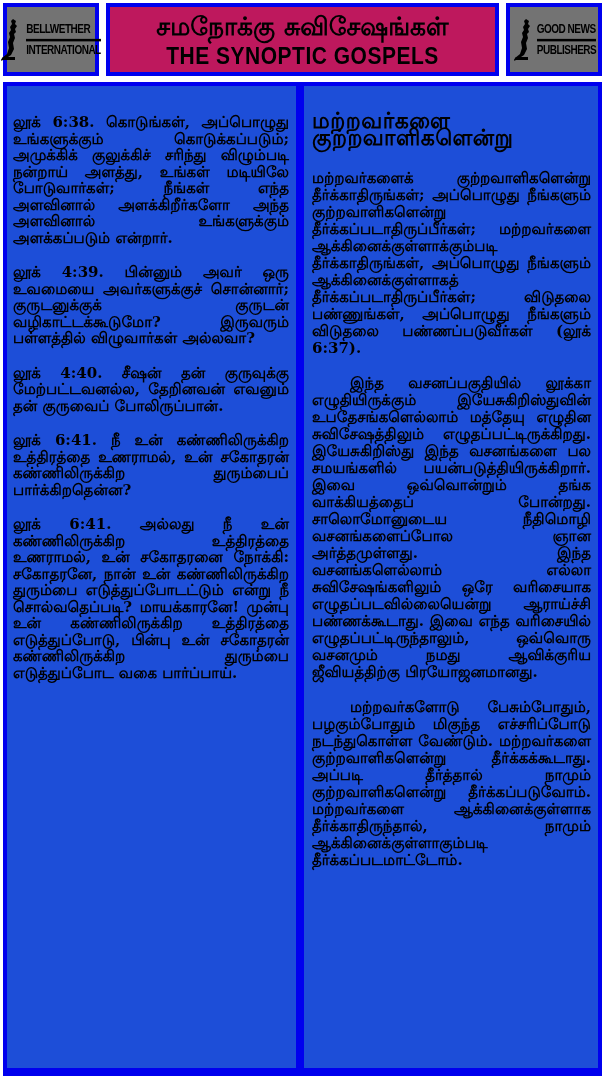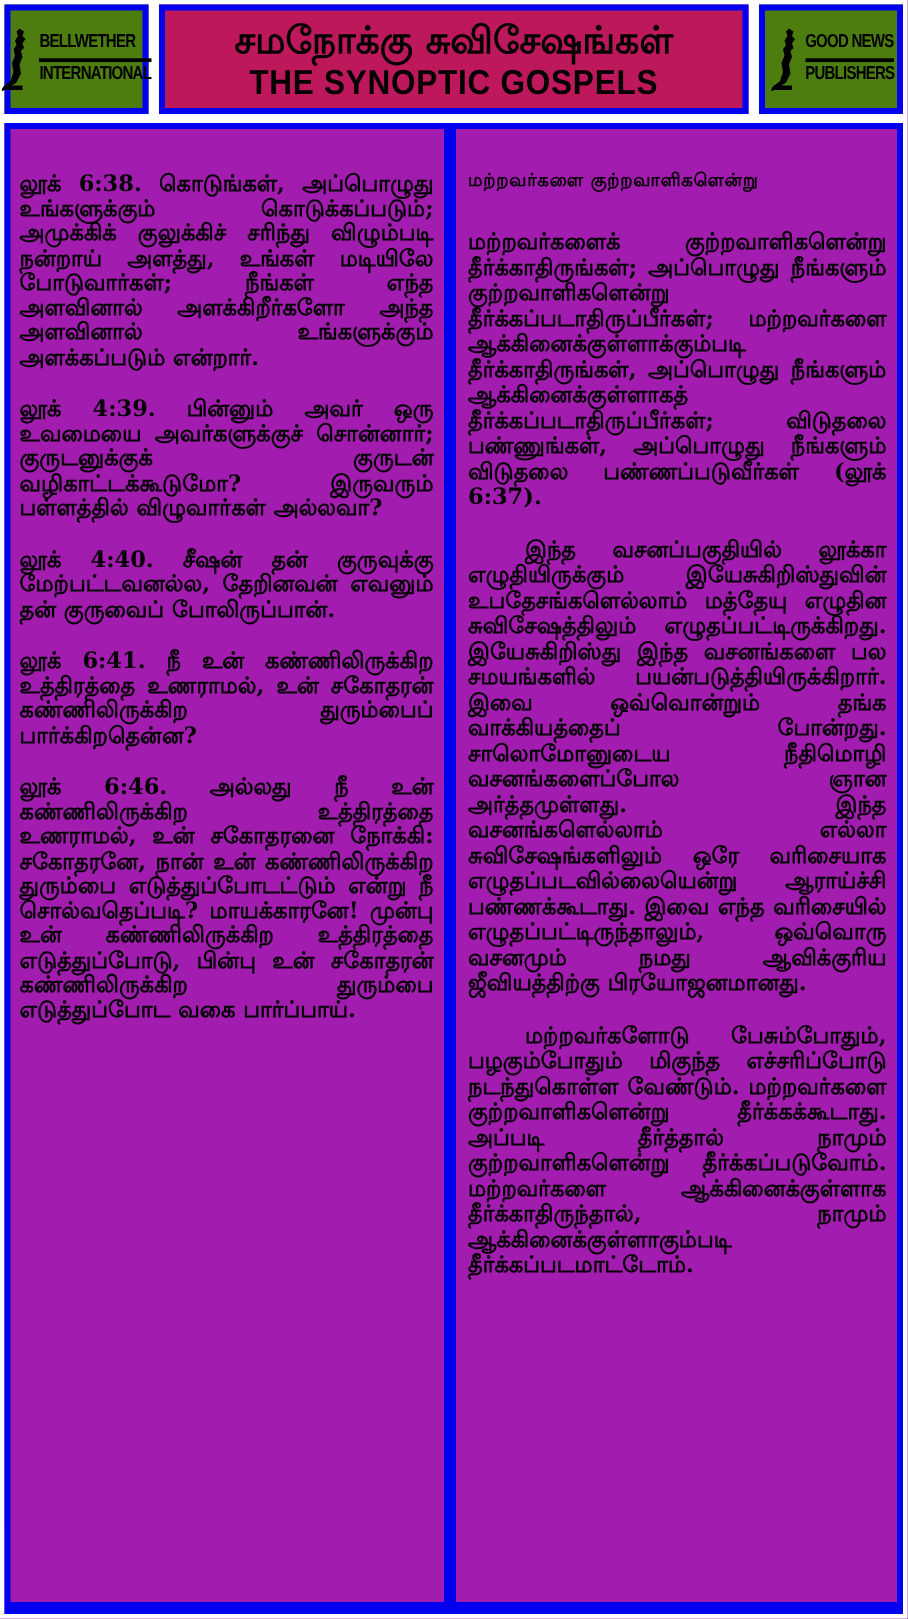--- a/index.html
+++ b/index.html
@@ -14,21 +14,21 @@
     width:605px;height:1079px;
     background:#ffffff;
   }
   
   .header{
     position:absolute; left:3px; top:3px; right:3px; height:73px;
     display:flex; gap:7px;
   }
   .logo-box{
     width:96px; flex:0 0 96px;
-    border:4px solid #0000ee; background:#4d7c0f;
+    border:4px solid #0000ee; background:#737373;
     display:flex; align-items:center; justify-content:center;
     gap:3px; padding:2px; box-sizing:border-box;
   }
   .logo-icon{flex:0 0 auto; display:block; line-height:0;}
   .logo-text{
     font-family:"Liberation Sans", sans-serif;
     font-weight:bold; color:#000; font-size:10px; line-height:1.25;
     transform:scaleY(1.25); letter-spacing:-0.5px; white-space:nowrap;
   }
   .logo-line1{border-bottom:2px solid #000; padding-bottom:1px; margin-bottom:1px;}
@@ -44,21 +44,21 @@
   }
   .title-english{
     font-family:"Liberation Sans", sans-serif;
     font-weight:bold; font-size:21px; color:#000; letter-spacing:0.5px;
     transform:scaleY(1.1); line-height:1;
   }
   
   .main{
     position:absolute; left:3px; right:3px; top:82px; bottom:3px;
     border:4px solid #0000ee; border-bottom-width:8px;
-    background:#a21caf;
+    background:#1d4ed8;
     display:flex; box-sizing:border-box;
   }
   .col{
     box-sizing:border-box;
     color:#000;
     text-align:justify;
   }
   .col-left{
     width:289px; flex:0 0 289px;
     padding:28px 7px 0 6px;
@@ -67,21 +67,21 @@
   .divider{
     width:8px; flex:0 0 8px; background:#0000ee;
   }
   .col-right{
     flex:1 1 auto;
     padding:26px 7px 0 8px;
     font-size:15px; line-height:17px;
   }
   .col p{margin:0 0 18px 0;}
   .rc-heading{
-    font-weight:bold; font-size:12px; margin:0 0 24px 0;
+    font-weight:bold; font-size:22px; margin:0 0 24px 0;
     text-align:left; letter-spacing:0.5px;
   }
   .rc-verse{font-weight:bold;}
   .rc-expl{font-weight:bold; text-indent:38px; margin-bottom:16px;}
 </style>
 </head>
 <body>
 
 <div class="page">
 
@@ -120,21 +120,21 @@
 
   </div>
 
   <div class="main">
 
     <div class="col col-left">
       <p>லூக் 6:38. கொடுங்கள், அப்பொழுது உங்களுக்கும் கொடுக்கப்படும்; அமுக்கிக் குலுக்கிச் சரிந்து விழும்படி நன்றாய் அளத்து, உங்கள் மடியிலே போடுவார்கள்; நீங்கள் எந்த அளவினால் அளக்கிறீர்களோ அந்த அளவினால் உங்களுக்கும் அளக்கப்படும் என்றார்.</p>
       <p>லூக் 4:39. பின்னும் அவர் ஒரு உவமையை அவர்களுக்குச் சொன்னார்; குருடனுக்குக் குருடன் வழிகாட்டக்கூடுமோ? இருவரும் பள்ளத்தில் விழுவார்கள் அல்லவா?</p>
       <p>லூக் 4:40. சீஷன் தன் குருவுக்கு மேற்பட்டவனல்ல, தேறினவன் எவனும் தன் குருவைப் போலிருப்பான்.</p>
       <p>லூக் 6:41. நீ உன் கண்ணிலிருக்கிற உத்திரத்தை உணராமல், உன் சகோதரன் கண்ணிலிருக்கிற துரும்பைப் பார்க்கிறதென்ன?</p>
-      <p>லூக் 6:46. அல்லது நீ உன் கண்ணிலிருக்கிற உத்திரத்தை உணராமல், உன் சகோதரனை நோக்கி: சகோதரனே, நான் உன் கண்ணிலிருக்கிற துரும்பை எடுத்துப்போடட்டும் என்று நீ சொல்வதெப்படி? மாயக்காரனே! முன்பு உன் கண்ணிலிருக்கிற உத்திரத்தை எடுத்துப்போடு, பின்பு உன் சகோதரன் கண்ணிலிருக்கிற துரும்பை எடுத்துப்போட வகை பார்ப்பாய்.</p>
+      <p>லூக் 6:41. அல்லது நீ உன் கண்ணிலிருக்கிற உத்திரத்தை உணராமல், உன் சகோதரனை நோக்கி: சகோதரனே, நான் உன் கண்ணிலிருக்கிற துரும்பை எடுத்துப்போடட்டும் என்று நீ சொல்வதெப்படி? மாயக்காரனே! முன்பு உன் கண்ணிலிருக்கிற உத்திரத்தை எடுத்துப்போடு, பின்பு உன் சகோதரன் கண்ணிலிருக்கிற துரும்பை எடுத்துப்போட வகை பார்ப்பாய்.</p>
     </div>
 
     <div class="divider"></div>
 
     <div class="col col-right">
       <div class="rc-heading">மற்றவர்களை குற்றவாளிகளென்று</div>
       <p class="rc-verse">மற்றவர்களைக் குற்றவாளிகளென்று தீர்க்காதிருங்கள்; அப்பொழுது நீங்களும் குற்றவாளிகளென்று தீர்க்கப்படாதிருப்பீர்கள்; மற்றவர்களை ஆக்கினைக்குள்ளாக்கும்படி தீர்க்காதிருங்கள், அப்பொழுது நீங்களும் ஆக்கினைக்குள்ளாகத் தீர்க்கப்படாதிருப்பீர்கள்; விடுதலை பண்ணுங்கள், அப்பொழுது நீங்களும் விடுதலை பண்ணப்படுவீர்கள் (லூக் 6:37).</p>
       <p class="rc-expl">இந்த வசனப்பகுதியில் லூக்கா எழுதியிருக்கும் இயேசுகிறிஸ்துவின் உபதேசங்களெல்லாம் மத்தேயு எழுதின சுவிசேஷத்திலும் எழுதப்பட்டிருக்கிறது. இயேசுகிறிஸ்து இந்த வசனங்களை பல சமயங்களில் பயன்படுத்தியிருக்கிறார். இவை ஒவ்வொன்றும் தங்க வாக்கியத்தைப் போன்றது. சாலொமோனுடைய நீதிமொழி வசனங்களைப்போல ஞான அர்த்தமுள்ளது. இந்த வசனங்களெல்லாம் எல்லா சுவிசேஷங்களிலும் ஒரே வரிசையாக எழுதப்படவில்லையென்று ஆராய்ச்சி பண்ணக்கூடாது. இவை எந்த வரிசையில் எழுதப்பட்டிருந்தாலும், ஒவ்வொரு வசனமும் நமது ஆவிக்குரிய ஜீவியத்திற்கு பிரயோஜனமானது.</p>
       <p class="rc-expl">மற்றவர்களோடு பேசும்போதும், பழகும்போதும் மிகுந்த எச்சரிப்போடு நடந்துகொள்ள வேண்டும். மற்றவர்களை குற்றவாளிகளென்று தீர்க்கக்கூடாது. அப்படி தீர்த்தால் நாமும் குற்றவாளிகளென்று தீர்க்கப்படுவோம். மற்றவர்களை ஆக்கினைக்குள்ளாக தீர்க்காதிருந்தால், நாமும் ஆக்கினைக்குள்ளாகும்படி தீர்க்கப்படமாட்டோம்.</p>
     </div>

